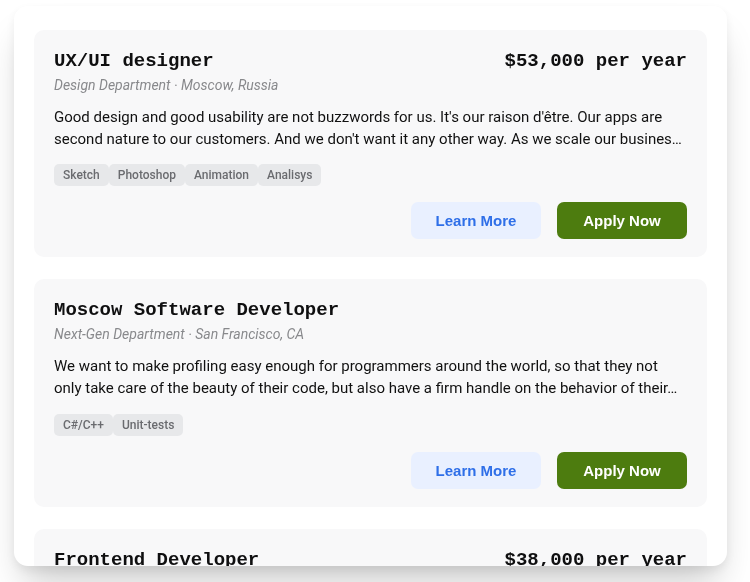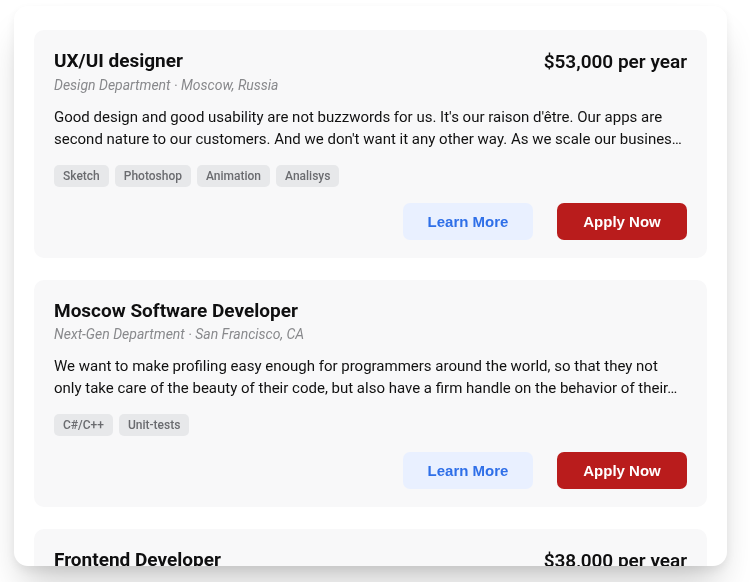--- a/index.html
+++ b/index.html
@@ -23,20 +23,21 @@
     .card {
       background: #f8f8f9;
       border-radius: 10px;
       padding: 20px 20px 18px 20px;
       margin-bottom: 22px;
     }
     .card-header {
       display: flex;
       justify-content: space-between;
       align-items: center;
+      font-family: Liberation Mono, monospace;
     }
     .title {
       font-size: 19px;
       font-weight: 700;
       color: #0f0f10;
       line-height: 1.2;
     }
     .salary {
       font-size: 19px;
       font-weight: 600;
@@ -57,54 +58,53 @@
       line-height: 1.45;
       margin-top: 14px;
       display: -webkit-box;
       -webkit-line-clamp: 2;
       -webkit-box-orient: vertical;
       overflow: hidden;
     }
     .tags {
       display: flex;
       flex-wrap: wrap;
-      gap: 6px;
       margin-top: 14px;
     }
     .tag {
       display: inline-flex;
       align-items: center;
       background: #e7e8ea;
       color: #6a6b6f;
       font-size: 12px;
       font-weight: 500;
       padding: 4px 9px;
       border-radius: 5px;
     }
     .actions {
       display: flex;
       justify-content: flex-end;
-      gap: 24px;
+      gap: 16px;
       margin-top: 16px;
     }
     .btn {
       border: none;
       border-radius: 7px;
       font-size: 15px;
       font-weight: 600;
       padding: 10px 22px;
       min-width: 130px;
       cursor: pointer;
     }
     .btn-secondary {
       background: #e9f0ff;
       color: #2f6fe8;
     }
     .btn-primary {
-      background: #b91c1c;
+      background: #4d7c0f;
       color: #fff;
     }
   </style>
 </head>
 <body>
 
 <div class="container">
   <div id="cards">
       <div class="card">
         <div class="card-header">

